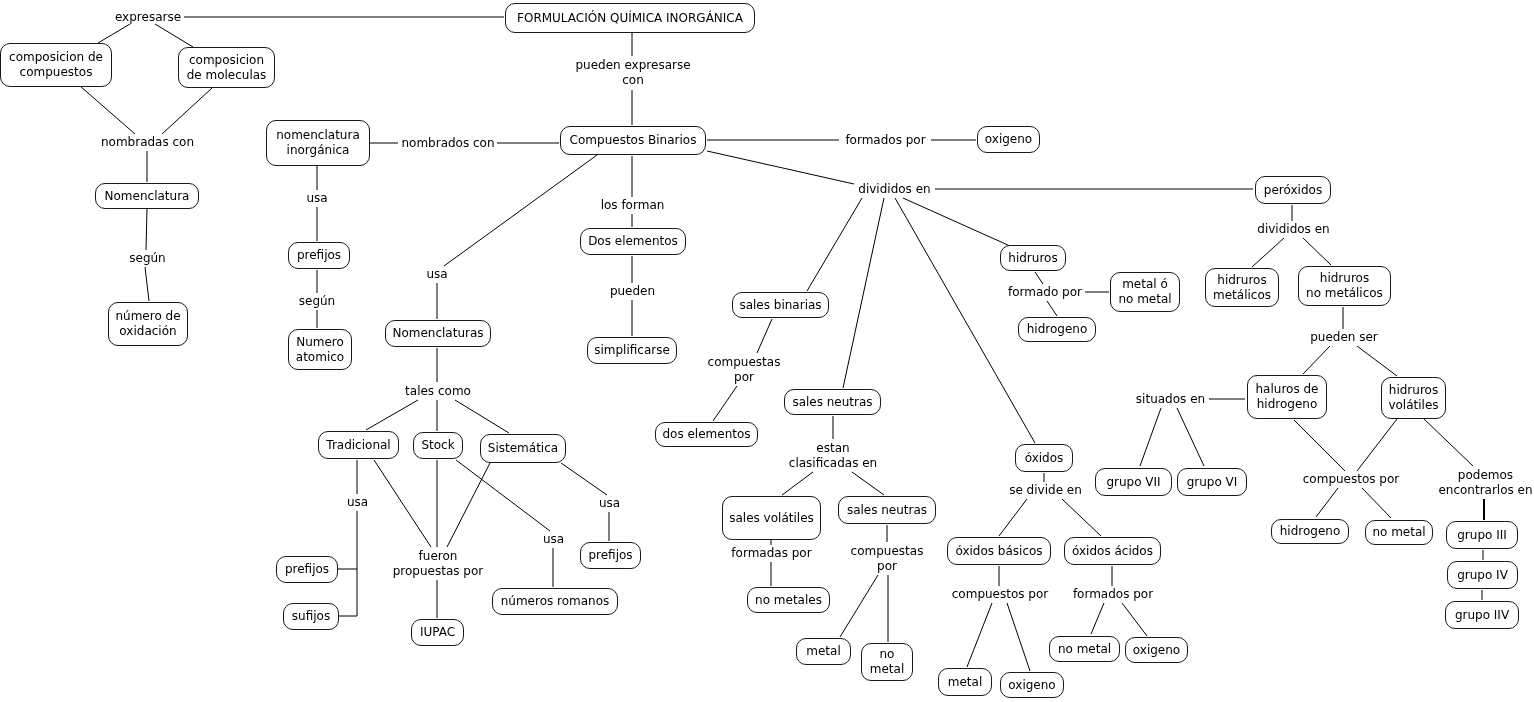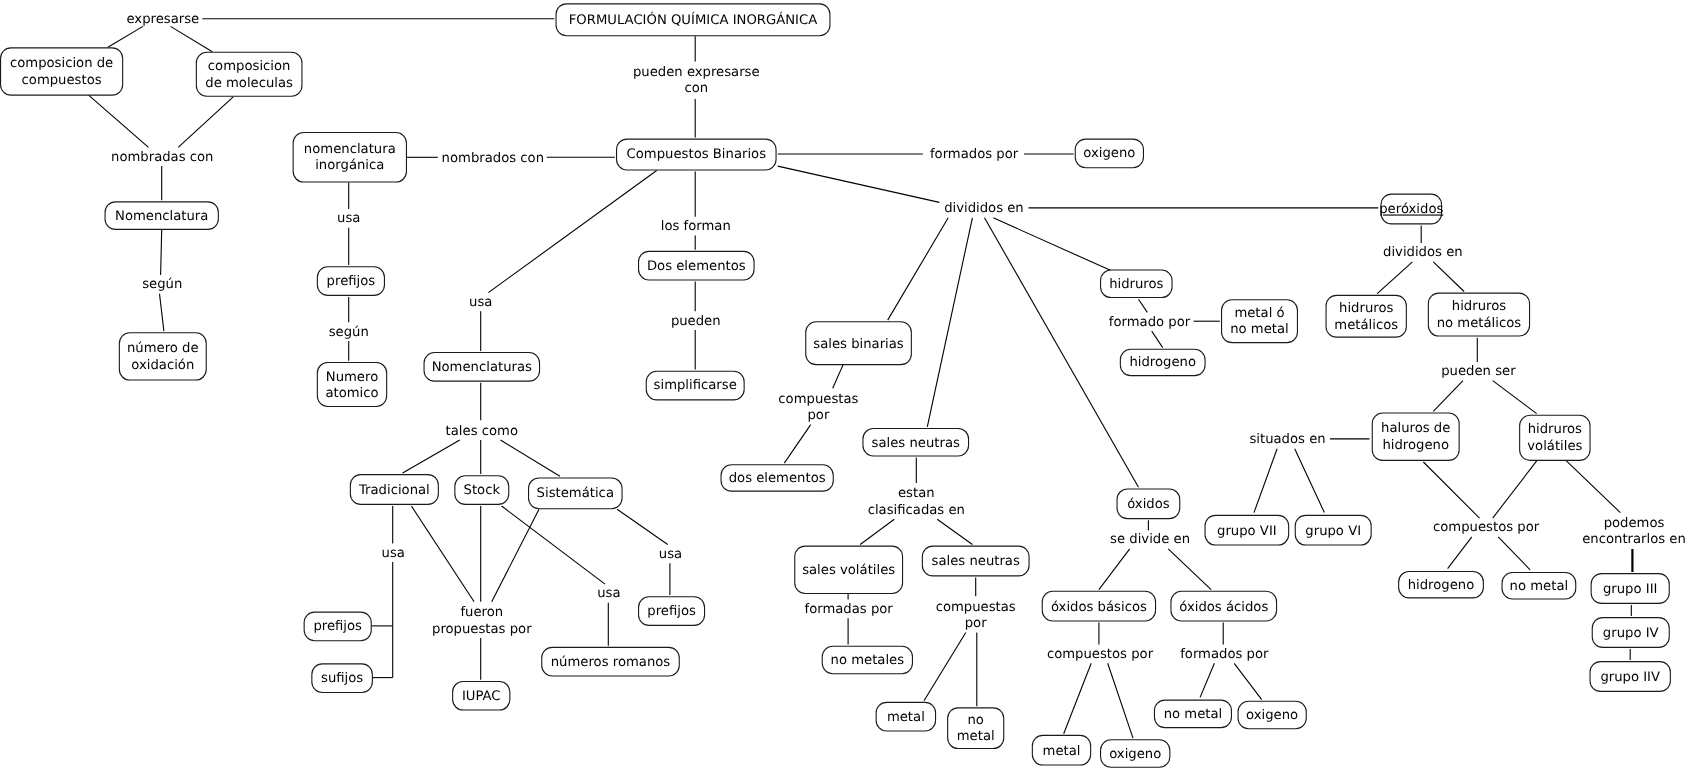--- a/index.html
+++ b/index.html
@@ -131,21 +131,21 @@
     <div class="concept" style="left: 266px; top: 120px; width: 104px; height: 46px;">nomenclatura
 inorgánica</div>
     <div class="concept" style="left: 288px; top: 242px; width: 62px; height: 27px;">prefijos</div>
     <div class="concept" style="left: 288px; top: 329px; width: 64px; height: 41px;">Numero
 atomico</div>
     <div class="concept" style="left: 560px; top: 126px; width: 146px; height: 29px;">Compuestos Binarios</div>
     <div class="concept" style="left: 977px; top: 126px; width: 63px; height: 27px;">oxigeno</div>
     <div class="concept" style="left: 385px; top: 320px; width: 106px; height: 27px;">Nomenclaturas</div>
     <div class="concept" style="left: 580px; top: 228px; width: 106px; height: 27px;">Dos elementos</div>
     <div class="concept" style="left: 587px; top: 337px; width: 90px; height: 27px;">simplificarse</div>
-    <div class="concept" style="left: 732px; top: 292px; width: 97px; height: 40px;">sales binarias</div>
+    <div class="concept" style="left: 732px; top: 292px; width: 97px; height: 26px;">sales binarias</div>
     <div class="concept" style="left: 784px; top: 389px; width: 97px; height: 26px;">sales neutras</div>
     <div class="concept" style="left: 655px; top: 422px; width: 103px; height: 25px;">dos elementos</div>
     <div class="concept" style="left: 722px; top: 496px; width: 99px; height: 44px;">sales volátiles</div>
     <div class="concept" style="left: 838px; top: 496px; width: 98px; height: 28px;">sales neutras</div>
     <div class="concept" style="left: 747px; top: 587px; width: 83px; height: 26px;">no metales</div>
     <div class="concept" style="left: 796px; top: 638px; width: 55px; height: 27px;">metal</div>
     <div class="concept" style="left: 861px; top: 643px; width: 52px; height: 38px;">no
 metal</div>
     <div class="concept" style="left: 1000px; top: 245px; width: 66px; height: 26px;">hidruros</div>
     <div class="concept" style="left: 1110px; top: 272px; width: 70px; height: 40px;">metal ó
@@ -153,21 +153,21 @@
     <div class="concept" style="left: 1018px; top: 317px; width: 78px; height: 25px;">hidrogeno</div>
     <div class="concept" style="left: 1015px; top: 444px; width: 58px; height: 28px;">óxidos</div>
     <div class="concept" style="left: 1095px; top: 468px; width: 77px; height: 28px;">grupo VII</div>
     <div class="concept" style="left: 1177px; top: 468px; width: 70px; height: 28px;">grupo VI</div>
     <div class="concept" style="left: 947px; top: 537px; width: 104px; height: 28px;">óxidos básicos</div>
     <div class="concept" style="left: 1064px; top: 537px; width: 97px; height: 28px;">óxidos ácidos</div>
     <div class="concept" style="left: 938px; top: 668px; width: 54px; height: 28px;">metal</div>
     <div class="concept" style="left: 1000px; top: 672px; width: 64px; height: 26px;">oxigeno</div>
     <div class="concept" style="left: 1049px; top: 636px; width: 71px; height: 26px;">no metal</div>
     <div class="concept" style="left: 1125px; top: 637px; width: 63px; height: 26px;">oxigeno</div>
-    <div class="concept" style="left: 1255px; top: 176px; width: 56px; height: 28px; text-decoration: underline;">peróxidos</div>
+    <div class="concept" style="left: 1255px; top: 176px; width: 76px; height: 28px;">peróxidos</div>
     <div class="concept" style="left: 1205px; top: 268px; width: 74px; height: 39px;">hidruros
 metálicos</div>
     <div class="concept" style="left: 1298px; top: 266px; width: 93px; height: 40px;">hidruros
 no metálicos</div>
     <div class="concept" style="left: 1247px; top: 375px; width: 80px; height: 44px;">haluros de
 hidrogeno</div>
     <div class="concept" style="left: 1381px; top: 377px; width: 65px; height: 42px;">hidruros
 volátiles</div>
     <div class="concept" style="left: 1271px; top: 519px; width: 78px; height: 25px;">hidrogeno</div>
     <div class="concept" style="left: 1365px; top: 520px; width: 68px; height: 25px;">no metal</div>

